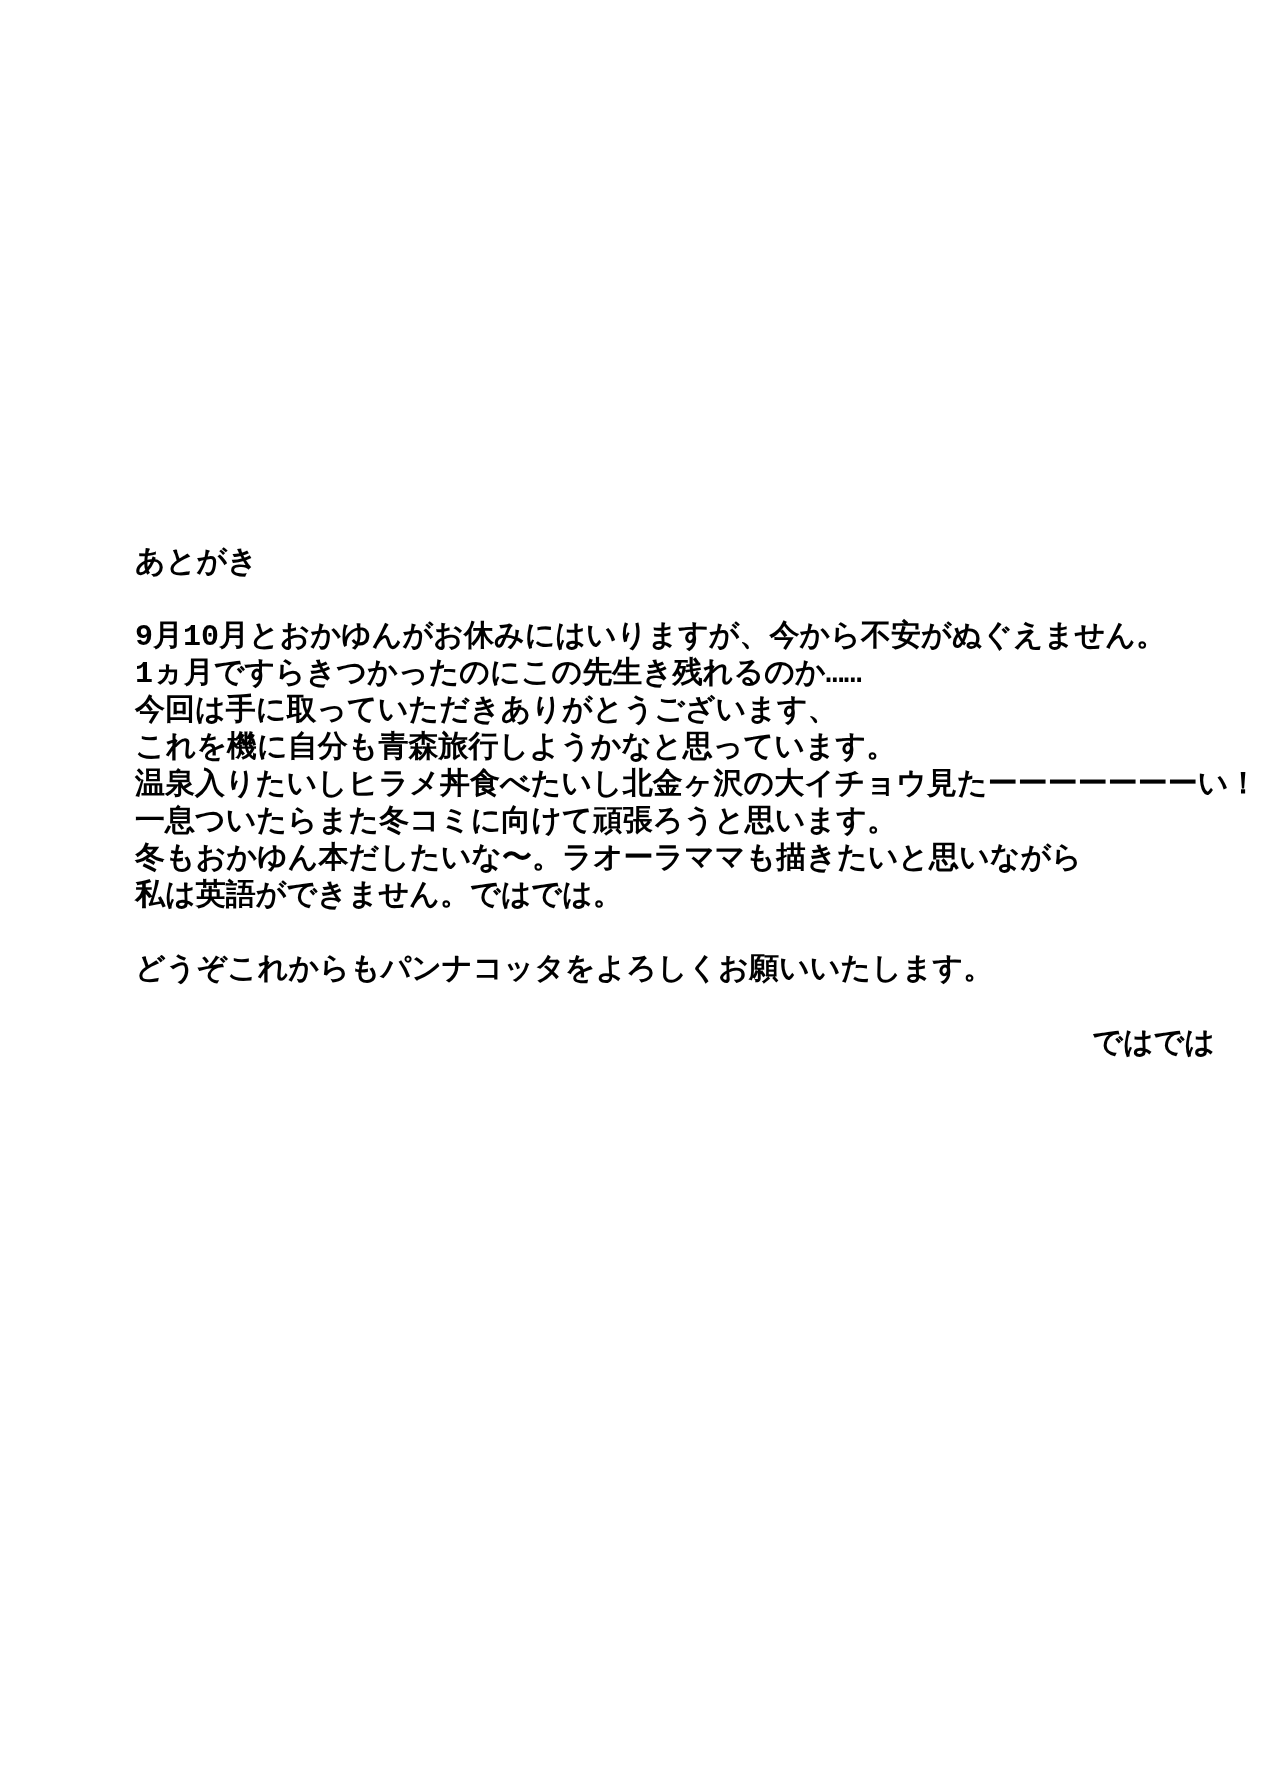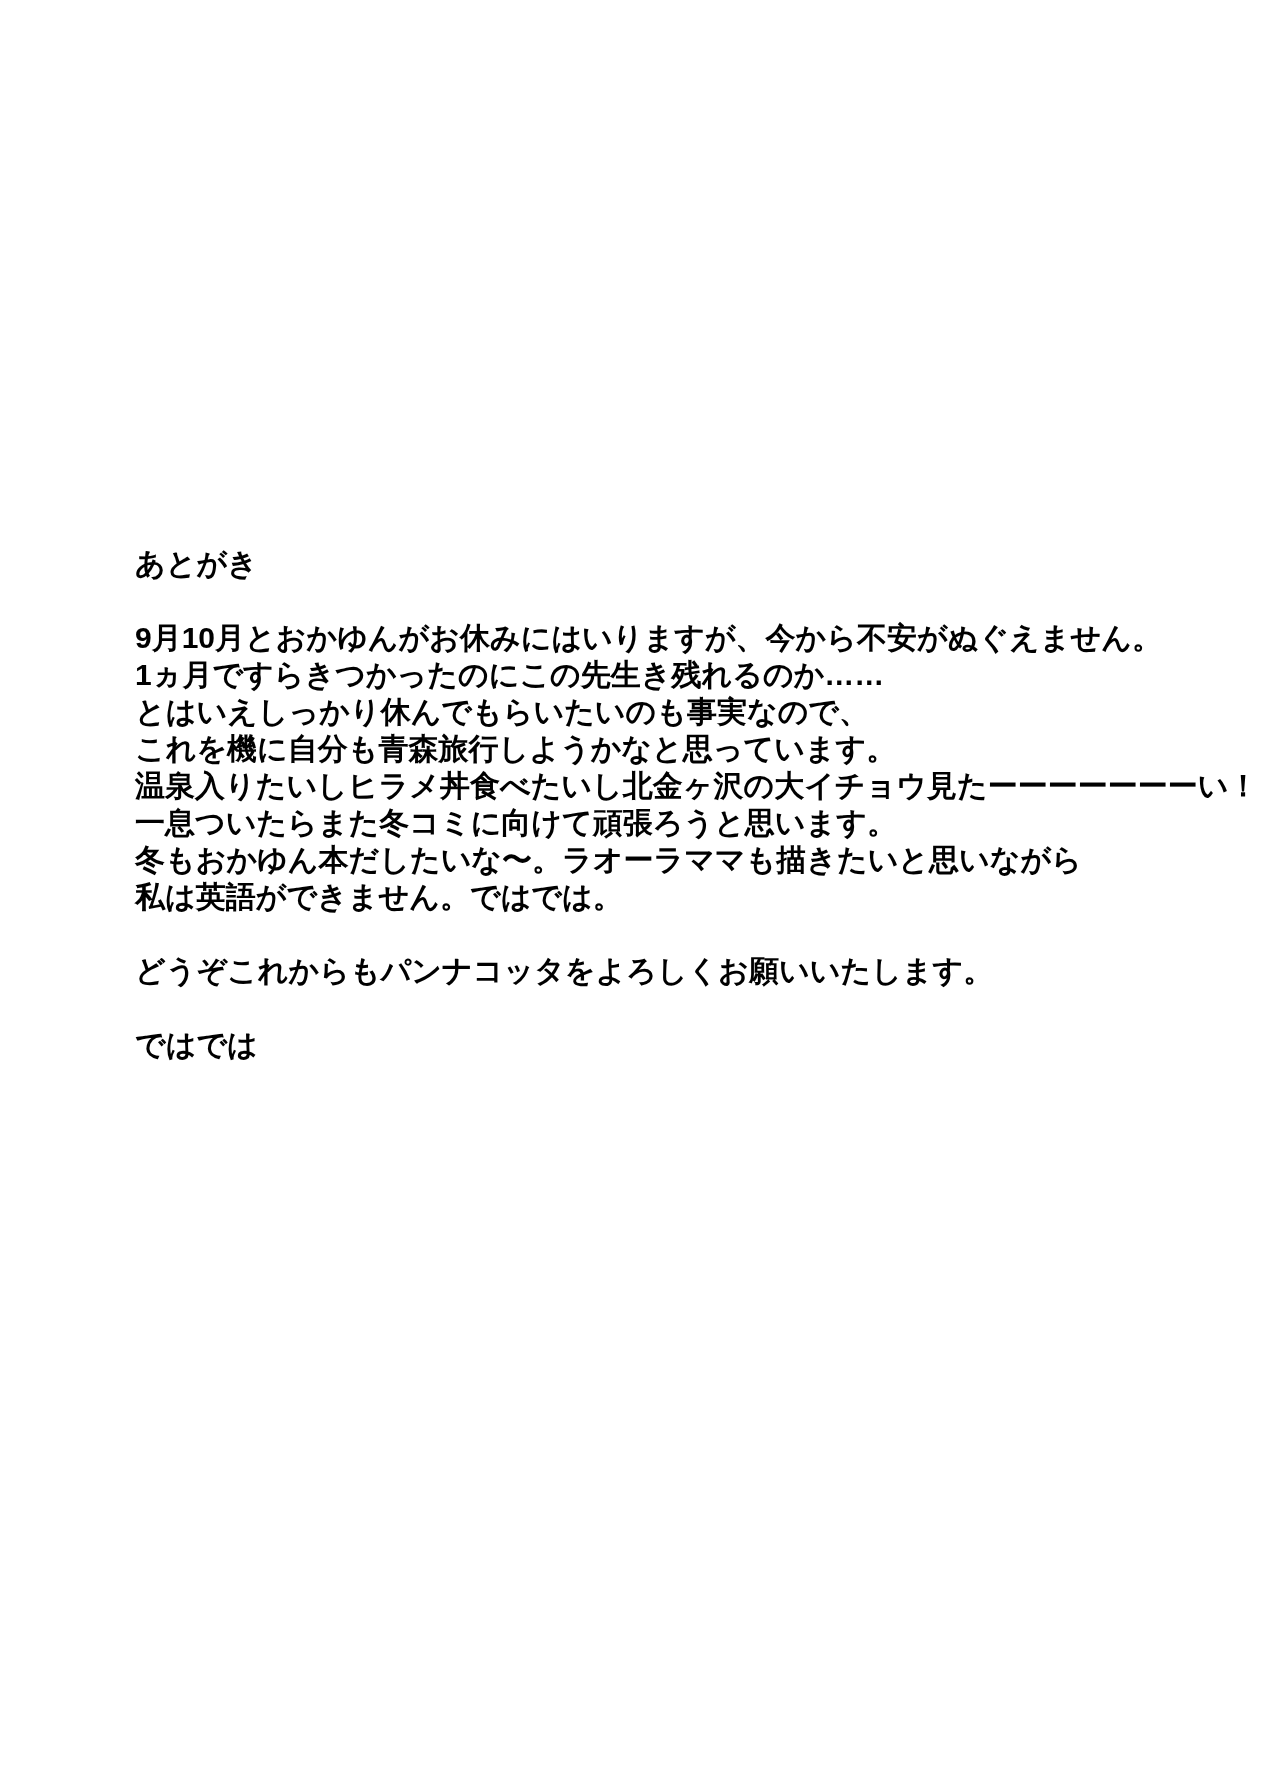--- a/index.html
+++ b/index.html
@@ -5,21 +5,21 @@
   html, body {
     margin: 0;
     padding: 0;
   }
   .page {
     position: relative;
     width: 1280px;
     height: 1780px;
     background: #ffffff;
     overflow: hidden;
-    font-family: Liberation Sans, sans-serif;
+    font-family: Liberation Mono, monospace;
   }
   .content {
     position: absolute;
     left: 135px;
     top: 545px;
     width: 1080px;
     color: #000000;
     font-size: 30px;
     line-height: 37px;
     font-weight: 600;
@@ -29,39 +29,40 @@
     margin: 0 0 37px 0;
     font-size: 30px;
     line-height: 37px;
     font-weight: 600;
   }
   .para {
     margin: 0 0 37px 0;
   }
   .para:last-child {
     margin-bottom: 0;
+    text-align: right;
   }
   .line {
     display: block;
     white-space: nowrap;
   }
 </style>
 </head>
 <body>
 
 <div class="page">
   <div class="content">
 
     <h1 class="title">あとがき</h1>
 
 
     <div class="para">
       <span class="line">9月10月とおかゆんがお休みにはいりますが、今から不安がぬぐえません。</span>
       <span class="line">1ヵ月ですらきつかったのにこの先生き残れるのか……</span>
-      <span class="line">とはいえしっかり休んでもらいたいのも事実なので、</span>
+      <span class="line">今回は手に取っていただきありがとうございます、</span>
       <span class="line">これを機に自分も青森旅行しようかなと思っています。</span>
       <span class="line">温泉入りたいしヒラメ丼食べたいし北金ヶ沢の大イチョウ見たーーーーーーーい！</span>
       <span class="line">一息ついたらまた冬コミに向けて頑張ろうと思います。</span>
       <span class="line">冬もおかゆん本だしたいな〜。ラオーラママも描きたいと思いながら</span>
       <span class="line">私は英語ができません。ではでは。</span>
     </div>
 
     <div class="para">
       <span class="line">どうぞこれからもパンナコッタをよろしくお願いいたします。</span>
     </div>

